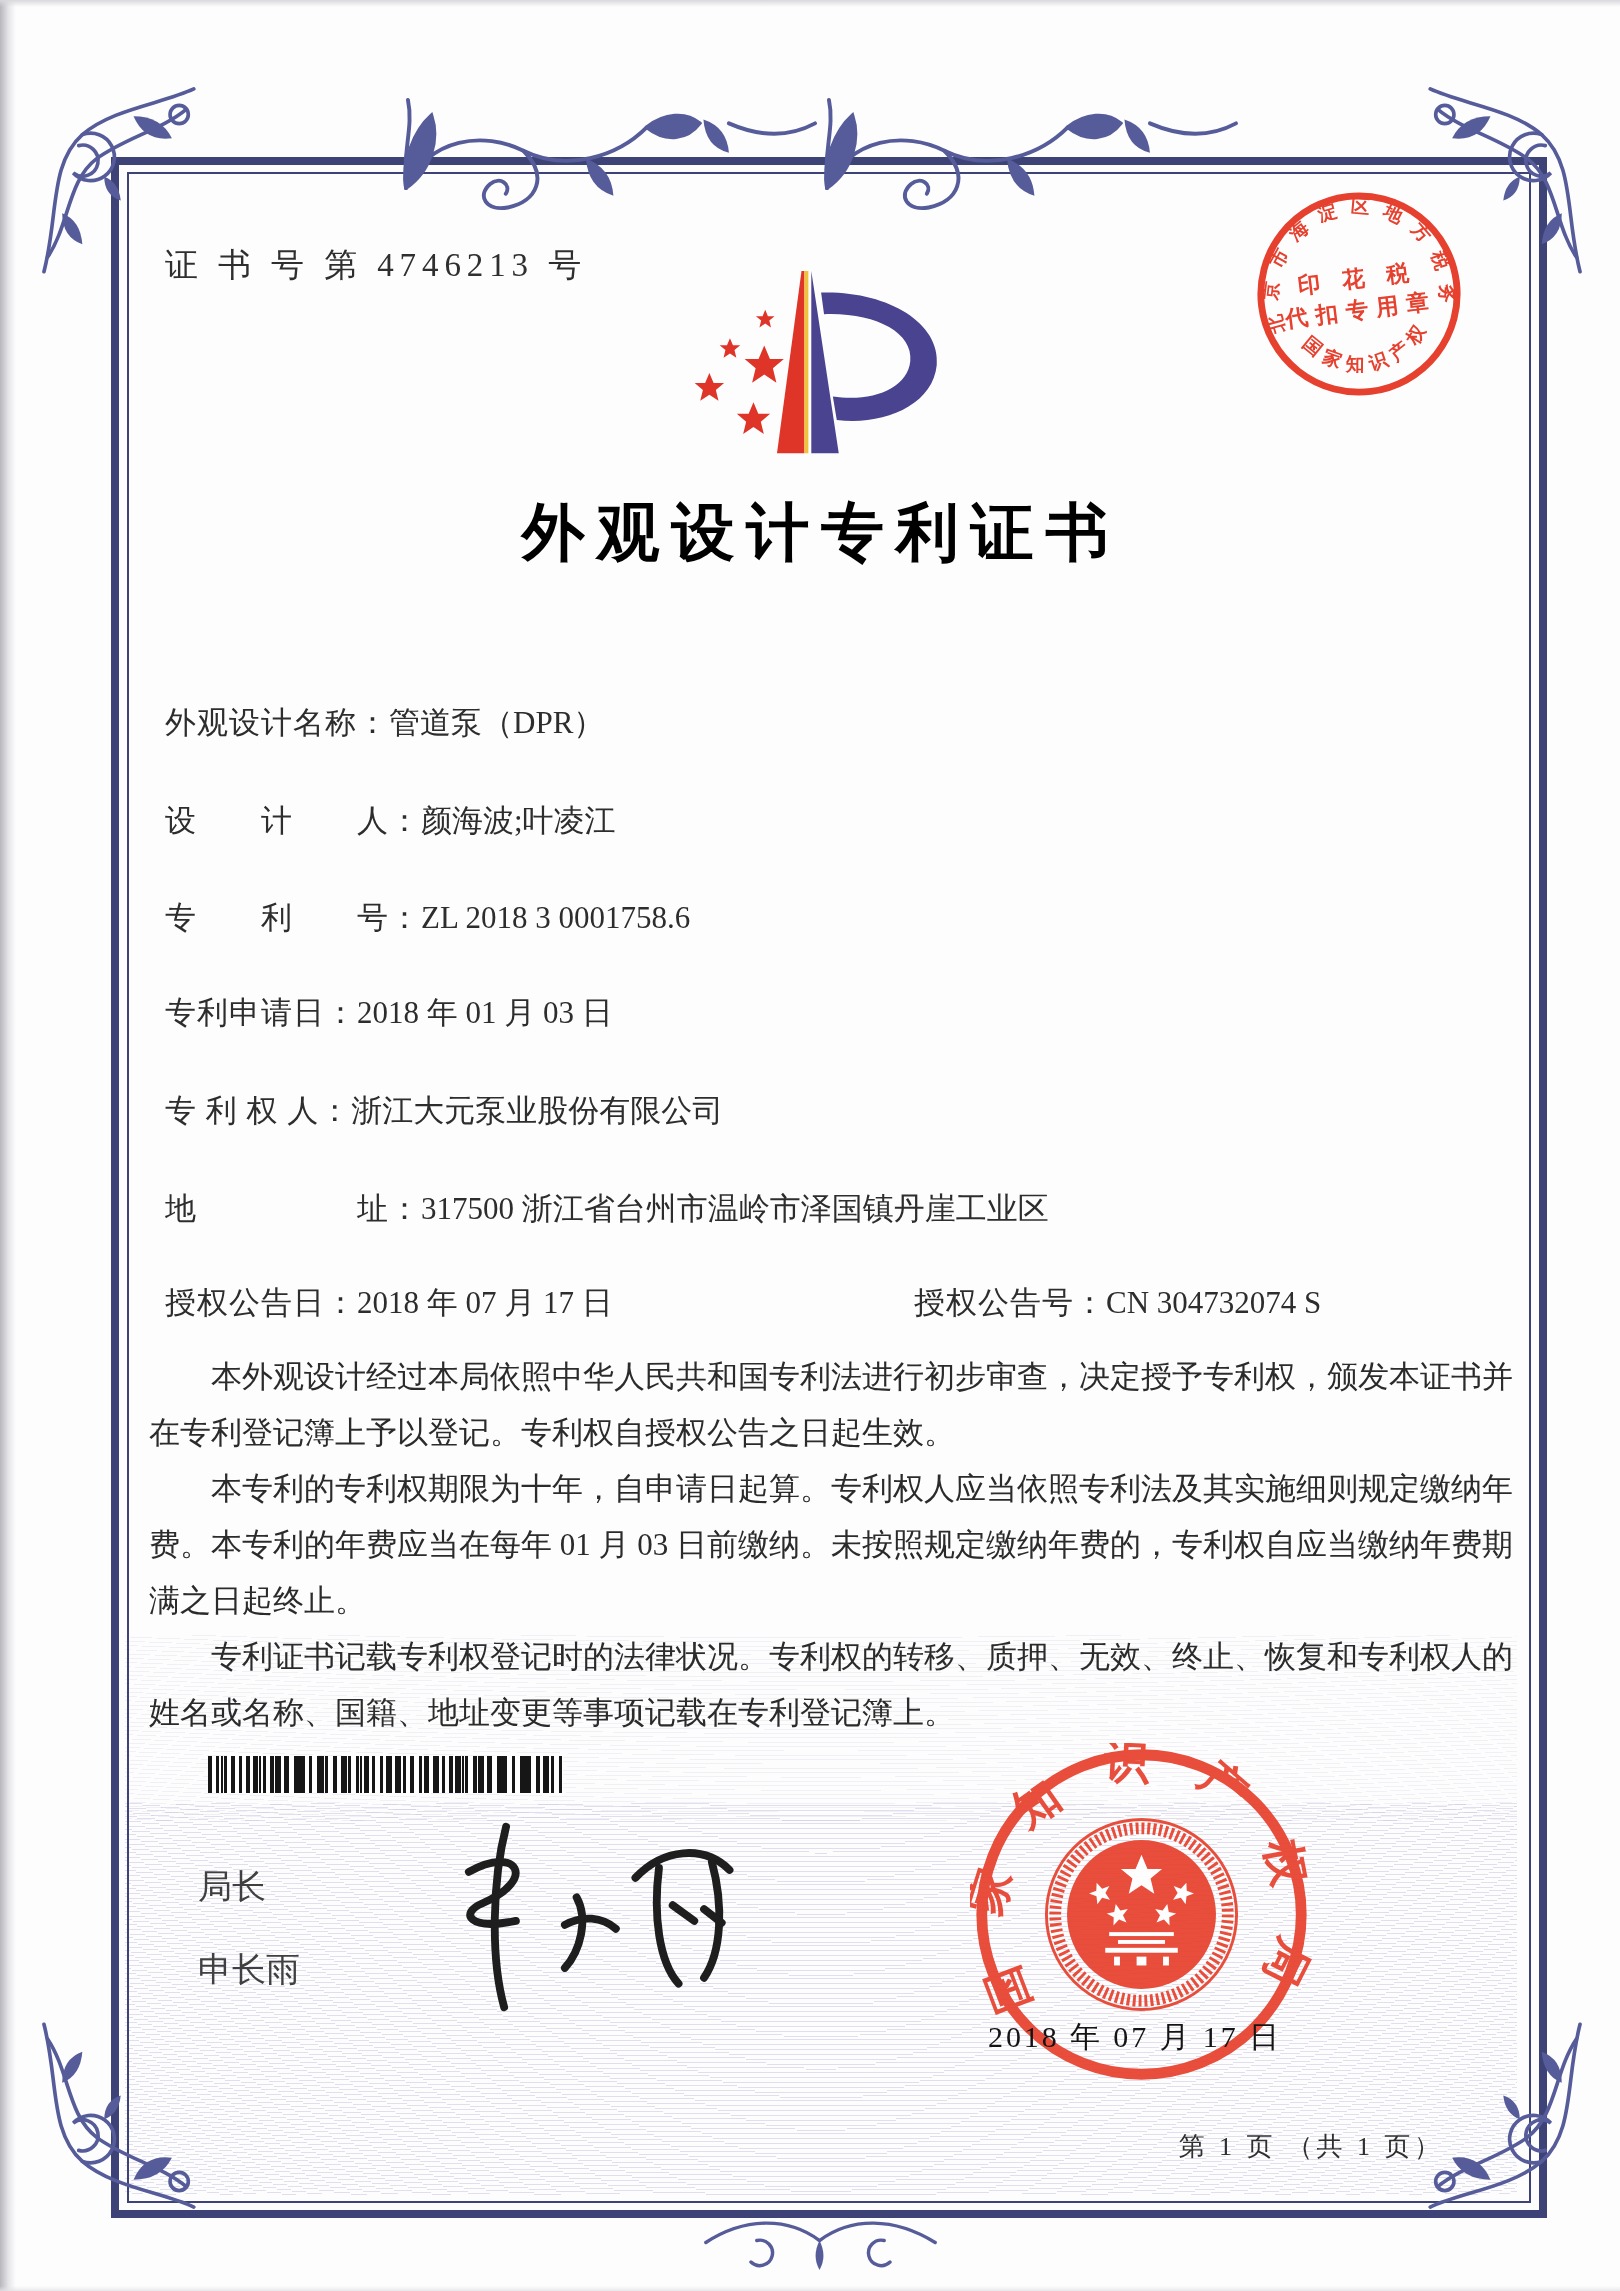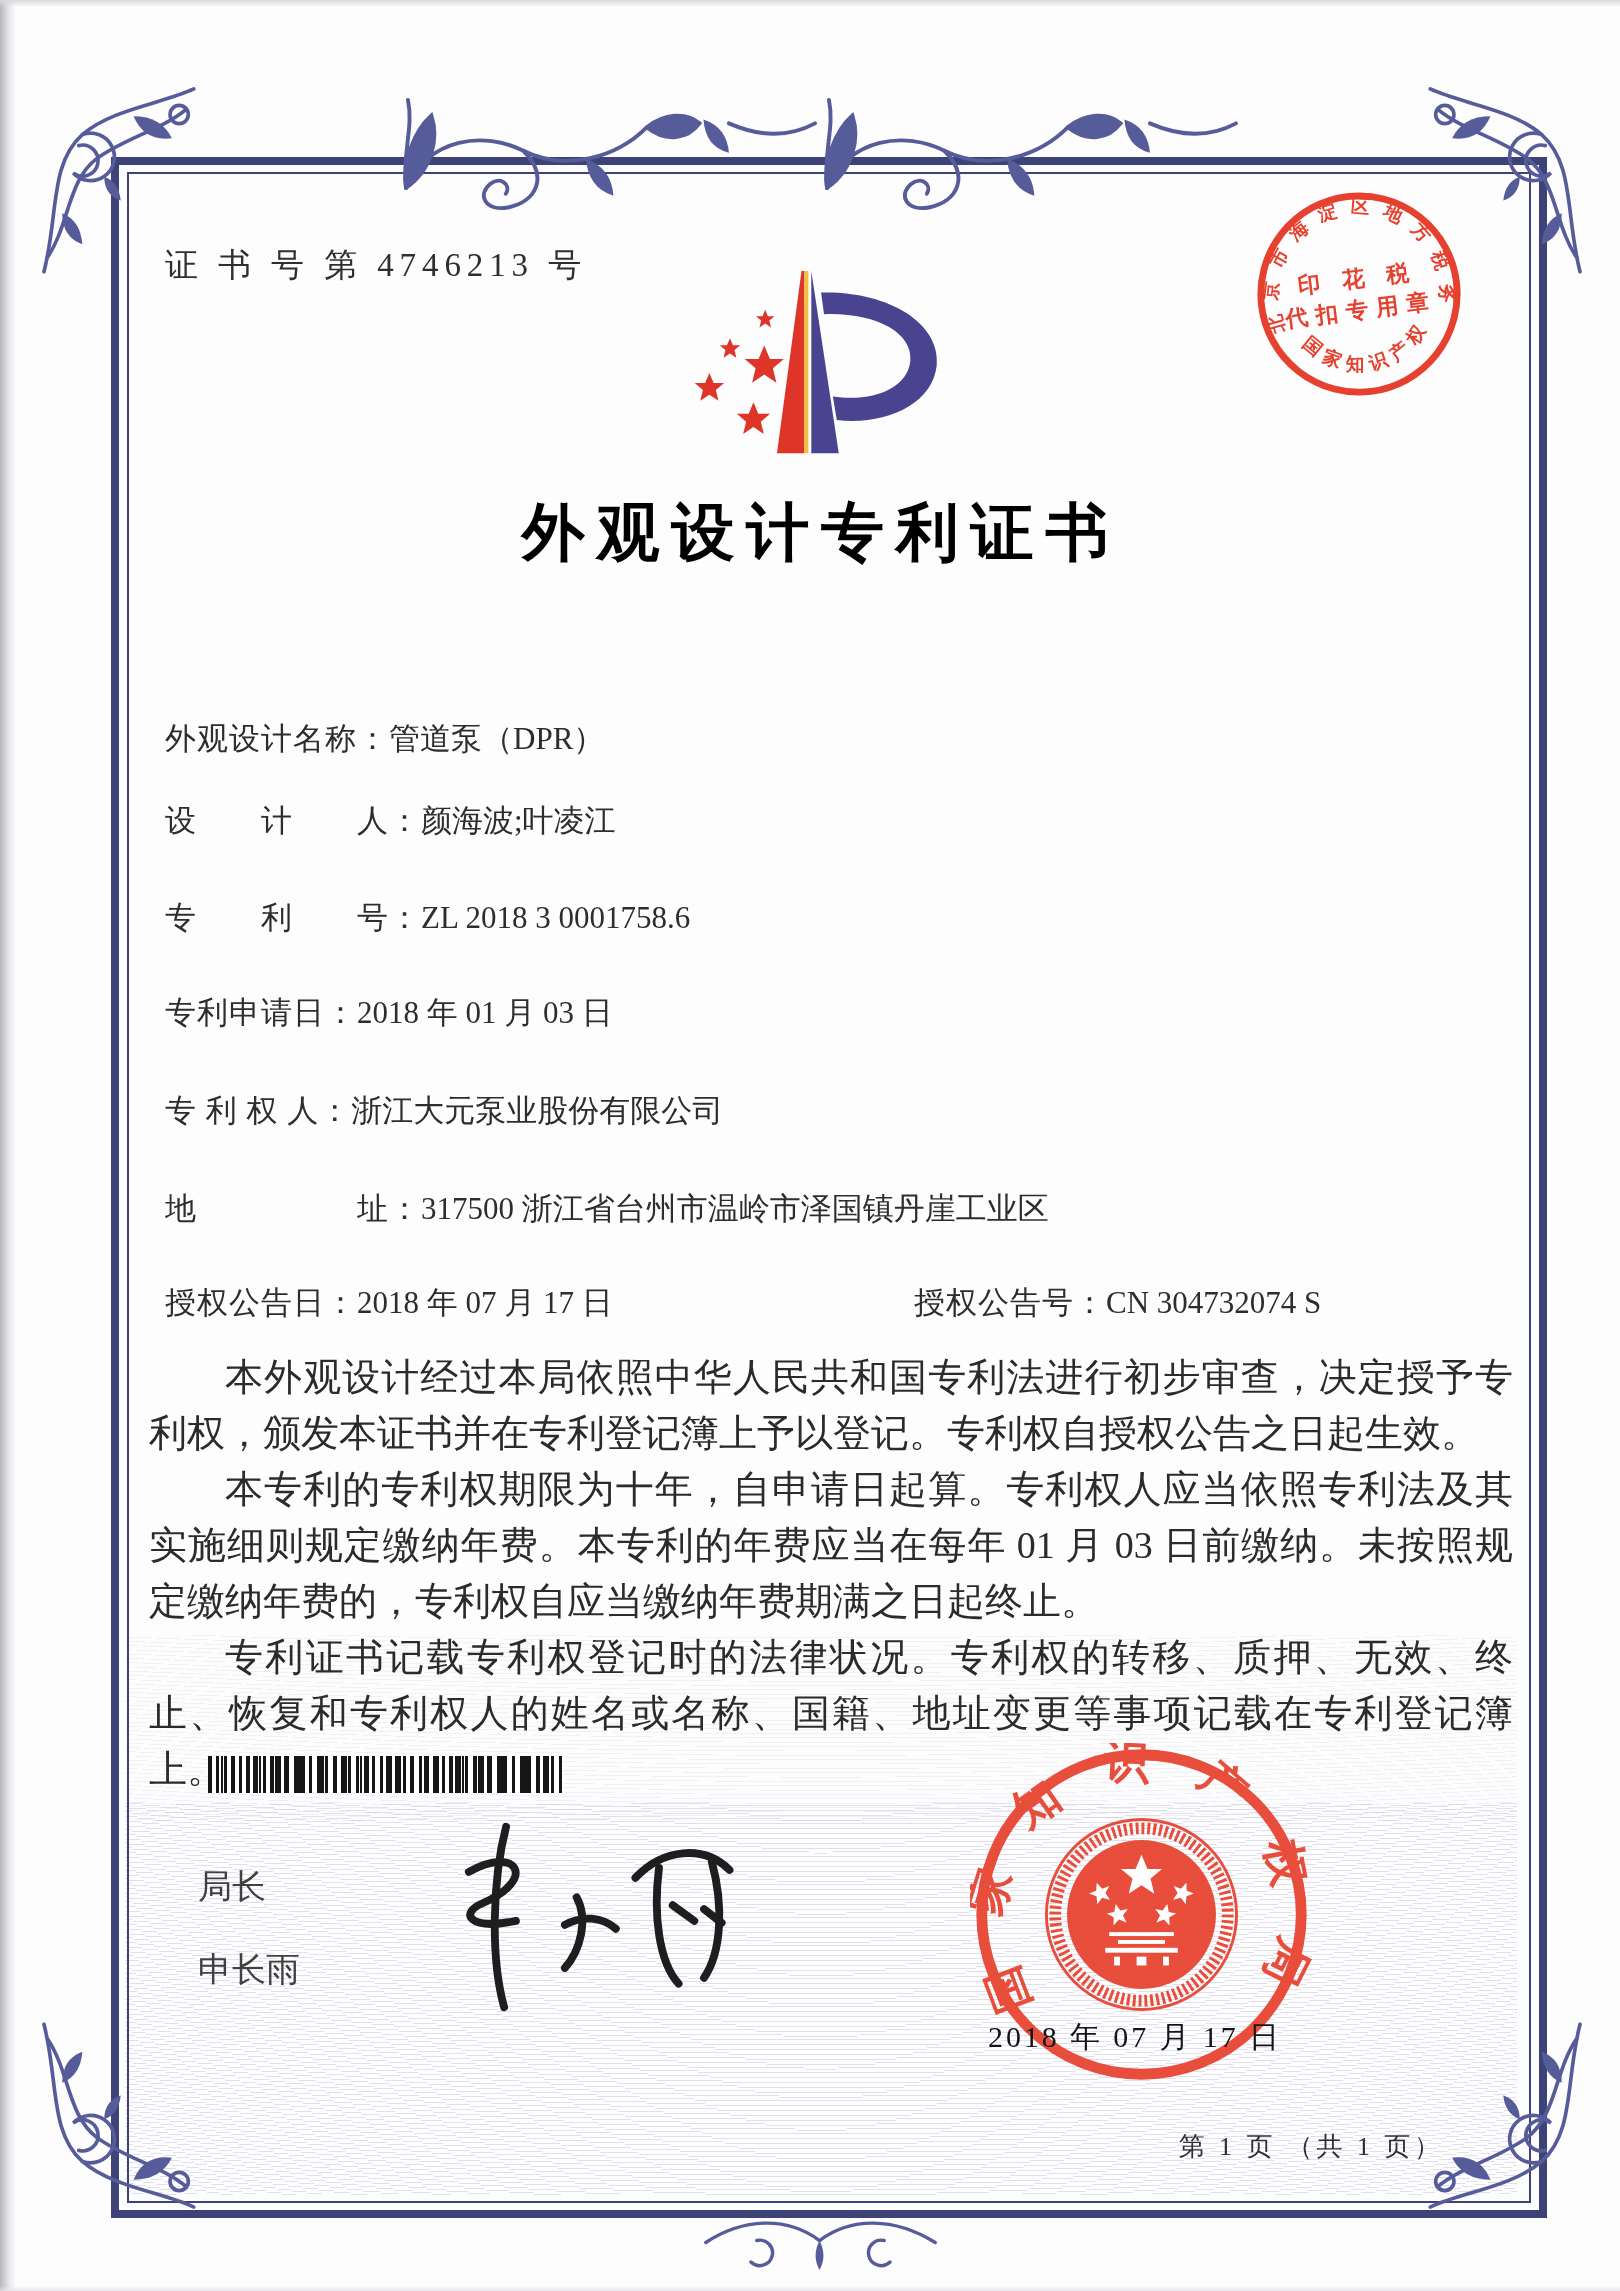--- a/index.html
+++ b/index.html
@@ -29,21 +29,21 @@
   .cert-no{position:absolute;left:165px;top:243px;font-size:33px;letter-spacing:5.9px;color:#2f2f2f;text-align:right;}
 
   .doc-title{position:absolute;left:111px;width:1420px;top:490px;text-align:center;
     font-size:63px;font-weight:bold;letter-spacing:11.8px;color:#000000;}
 
   .fields{position:absolute;left:165px;top:702px;width:1245px;font-size:31px;color:#2d2d2d;}
   .frow{position:absolute;left:0;white-space:nowrap;}
   .frow .lab{letter-spacing:1px;}
   .grant-no{position:absolute;left:749px;top:0;white-space:nowrap;}
 
-  .paras{position:absolute;left:149px;top:1349px;width:1364px;font-size:38px;line-height:56px;
+  .paras{position:absolute;left:149px;top:1349px;width:1364px;font-size:31px;line-height:56px;
     text-align:justify;color:#2b2b2b;}
   .paras p{margin:0;text-indent:2em;}
 
   .barcode{position:absolute;left:208px;top:1756px;width:355px;height:37px;background-color:#fff;
     background-image:
       repeating-linear-gradient(90deg,#161616 0 2.9px,rgba(0,0,0,0) 2.9px 7.8px),
       repeating-linear-gradient(90deg,#161616 0 2px,rgba(0,0,0,0) 2px 12.7px),
       repeating-linear-gradient(90deg,#161616 0 3.9px,rgba(0,0,0,0) 3.9px 22.5px);}
 
   .signer{position:absolute;left:198px;top:1864px;font-size:34px;color:#404040;}
@@ -166,21 +166,21 @@
     <circle r="100" fill="none" stroke="#e6402e" stroke-width="7"></circle>
     <text class="ring-small"><textPath href="#tax-arc-top" startOffset="6">北京市海淀区地方税务局</textPath></text>
     <text class="ctr-small" x="0" y="-8" text-anchor="middle">印 花 税</text>
     <text class="ctr-small" x="0" y="24" text-anchor="middle">代扣专用章</text>
     <text class="ring-small-b"><textPath href="#tax-arc-bottom" startOffset="18">国家知识产权局</textPath></text>
   </svg>
 
   <div class="doc-title">外观设计专利证书</div>
 
   <div class="fields">
-    <div class="frow" style="top:16px"><span class="lab">外观设计名称：</span><span>管道泵（DPR）</span></div>
+    <div class="frow" style="top:0"><span class="lab">外观设计名称：</span><span>管道泵（DPR）</span></div>
     <div class="frow" style="top:98px"><span class="lab">设　　计　　人：</span><span>颜海波;叶凌江</span></div>
     <div class="frow" style="top:195px"><span class="lab">专　　利　　号：</span><span>ZL 2018 3 0001758.6</span></div>
     <div class="frow" style="top:290px"><span class="lab">专利申请日：</span><span>2018 年 01 月 03 日</span></div>
     <div class="frow" style="top:388px"><span class="lab">专 利 权 人：</span><span>浙江大元泵业股份有限公司</span></div>
     <div class="frow" style="top:486px"><span class="lab">地　　　　　址：</span><span>317500 浙江省台州市温岭市泽国镇丹崖工业区</span></div>
     <div class="frow" style="top:580px;width:1245px">
       <span class="lab">授权公告日：</span><span>2018 年 07 月 17 日</span>
       <span class="grant-no"><span class="lab">授权公告号：</span><span>CN 304732074 S</span></span>
     </div>
   </div>

